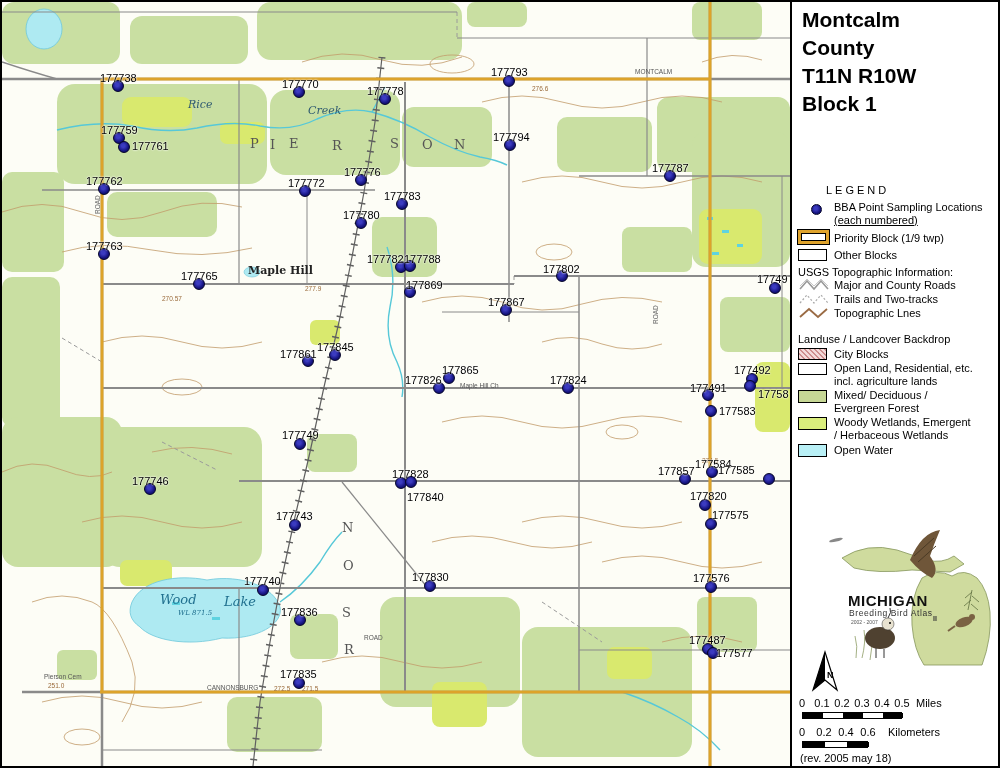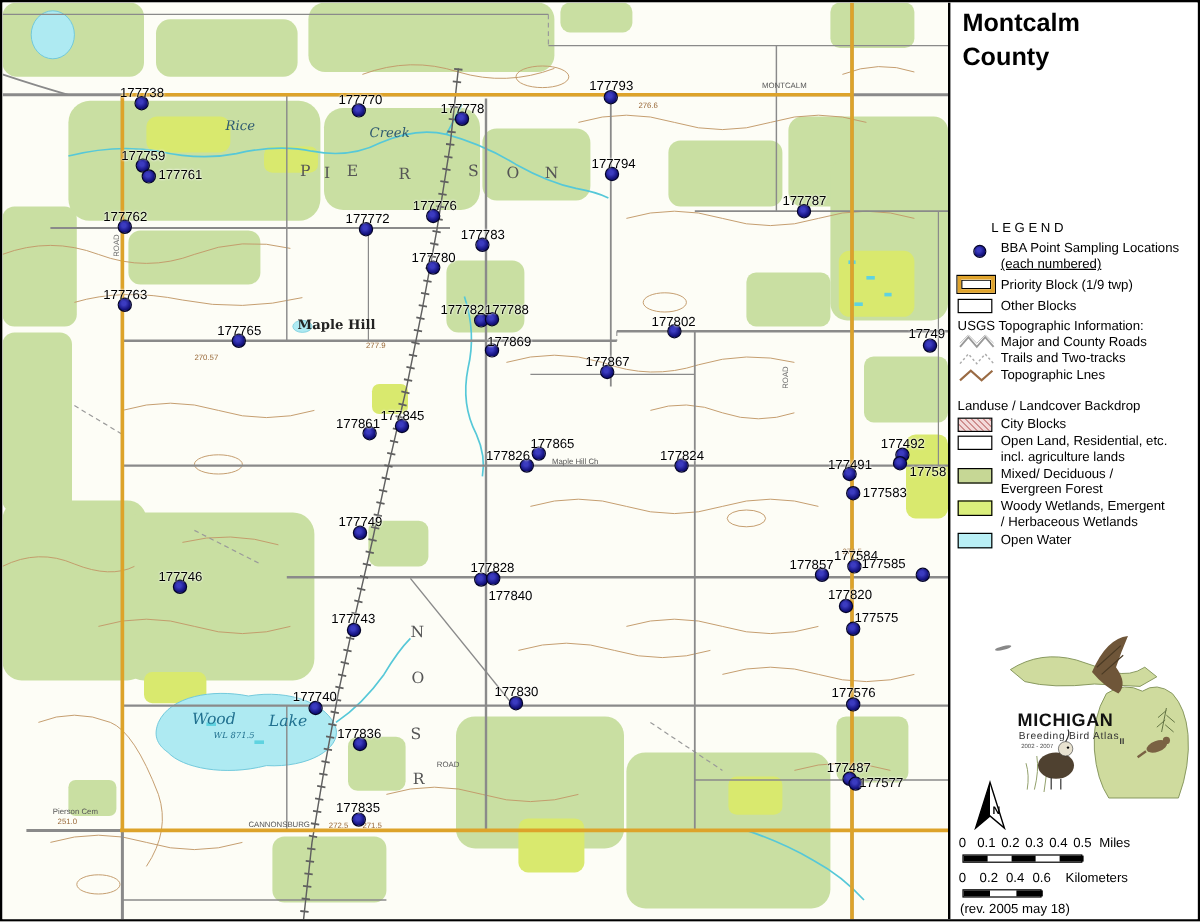--- a/index.html
+++ b/index.html
@@ -320,20 +320,22 @@
         <div class="pt-label" style="left: 279px; top: 604px;">177836</div>
         <div class="pt" style="left: 297px; top: 681px;"></div>
         <div class="pt-label" style="left: 278px; top: 666px;">177835</div>
       </div>
   </div>
 
   <div class="panel">
     <div class="abs" style="left:10px;top:4px;">
       <div class="title-line">Montcalm</div>
       <div class="title-line">County</div>
+      <div class="title-line">T11N R10W</div>
+      <div class="title-line">Block 1</div>
     </div>
     <div class="abs legend-heading" style="left:10px;top:182px;">LEGEND</div>
 
     <div class="leg-dot" style="left:19px;top:202px;"></div>
     <div class="abs leg-text" style="left:42px;top:199px;">BBA Point Sampling Locations</div>
     <div class="abs leg-text" style="left:42px;top:212px;text-decoration:underline;">(each numbered)</div>
 
     <div class="swatch swatch-priority" style="left:6px;top:228px;width:31px;height:14px;"></div>
     <div class="abs leg-text" style="left:42px;top:230px;">Priority Block (1/9 twp)</div>
 

